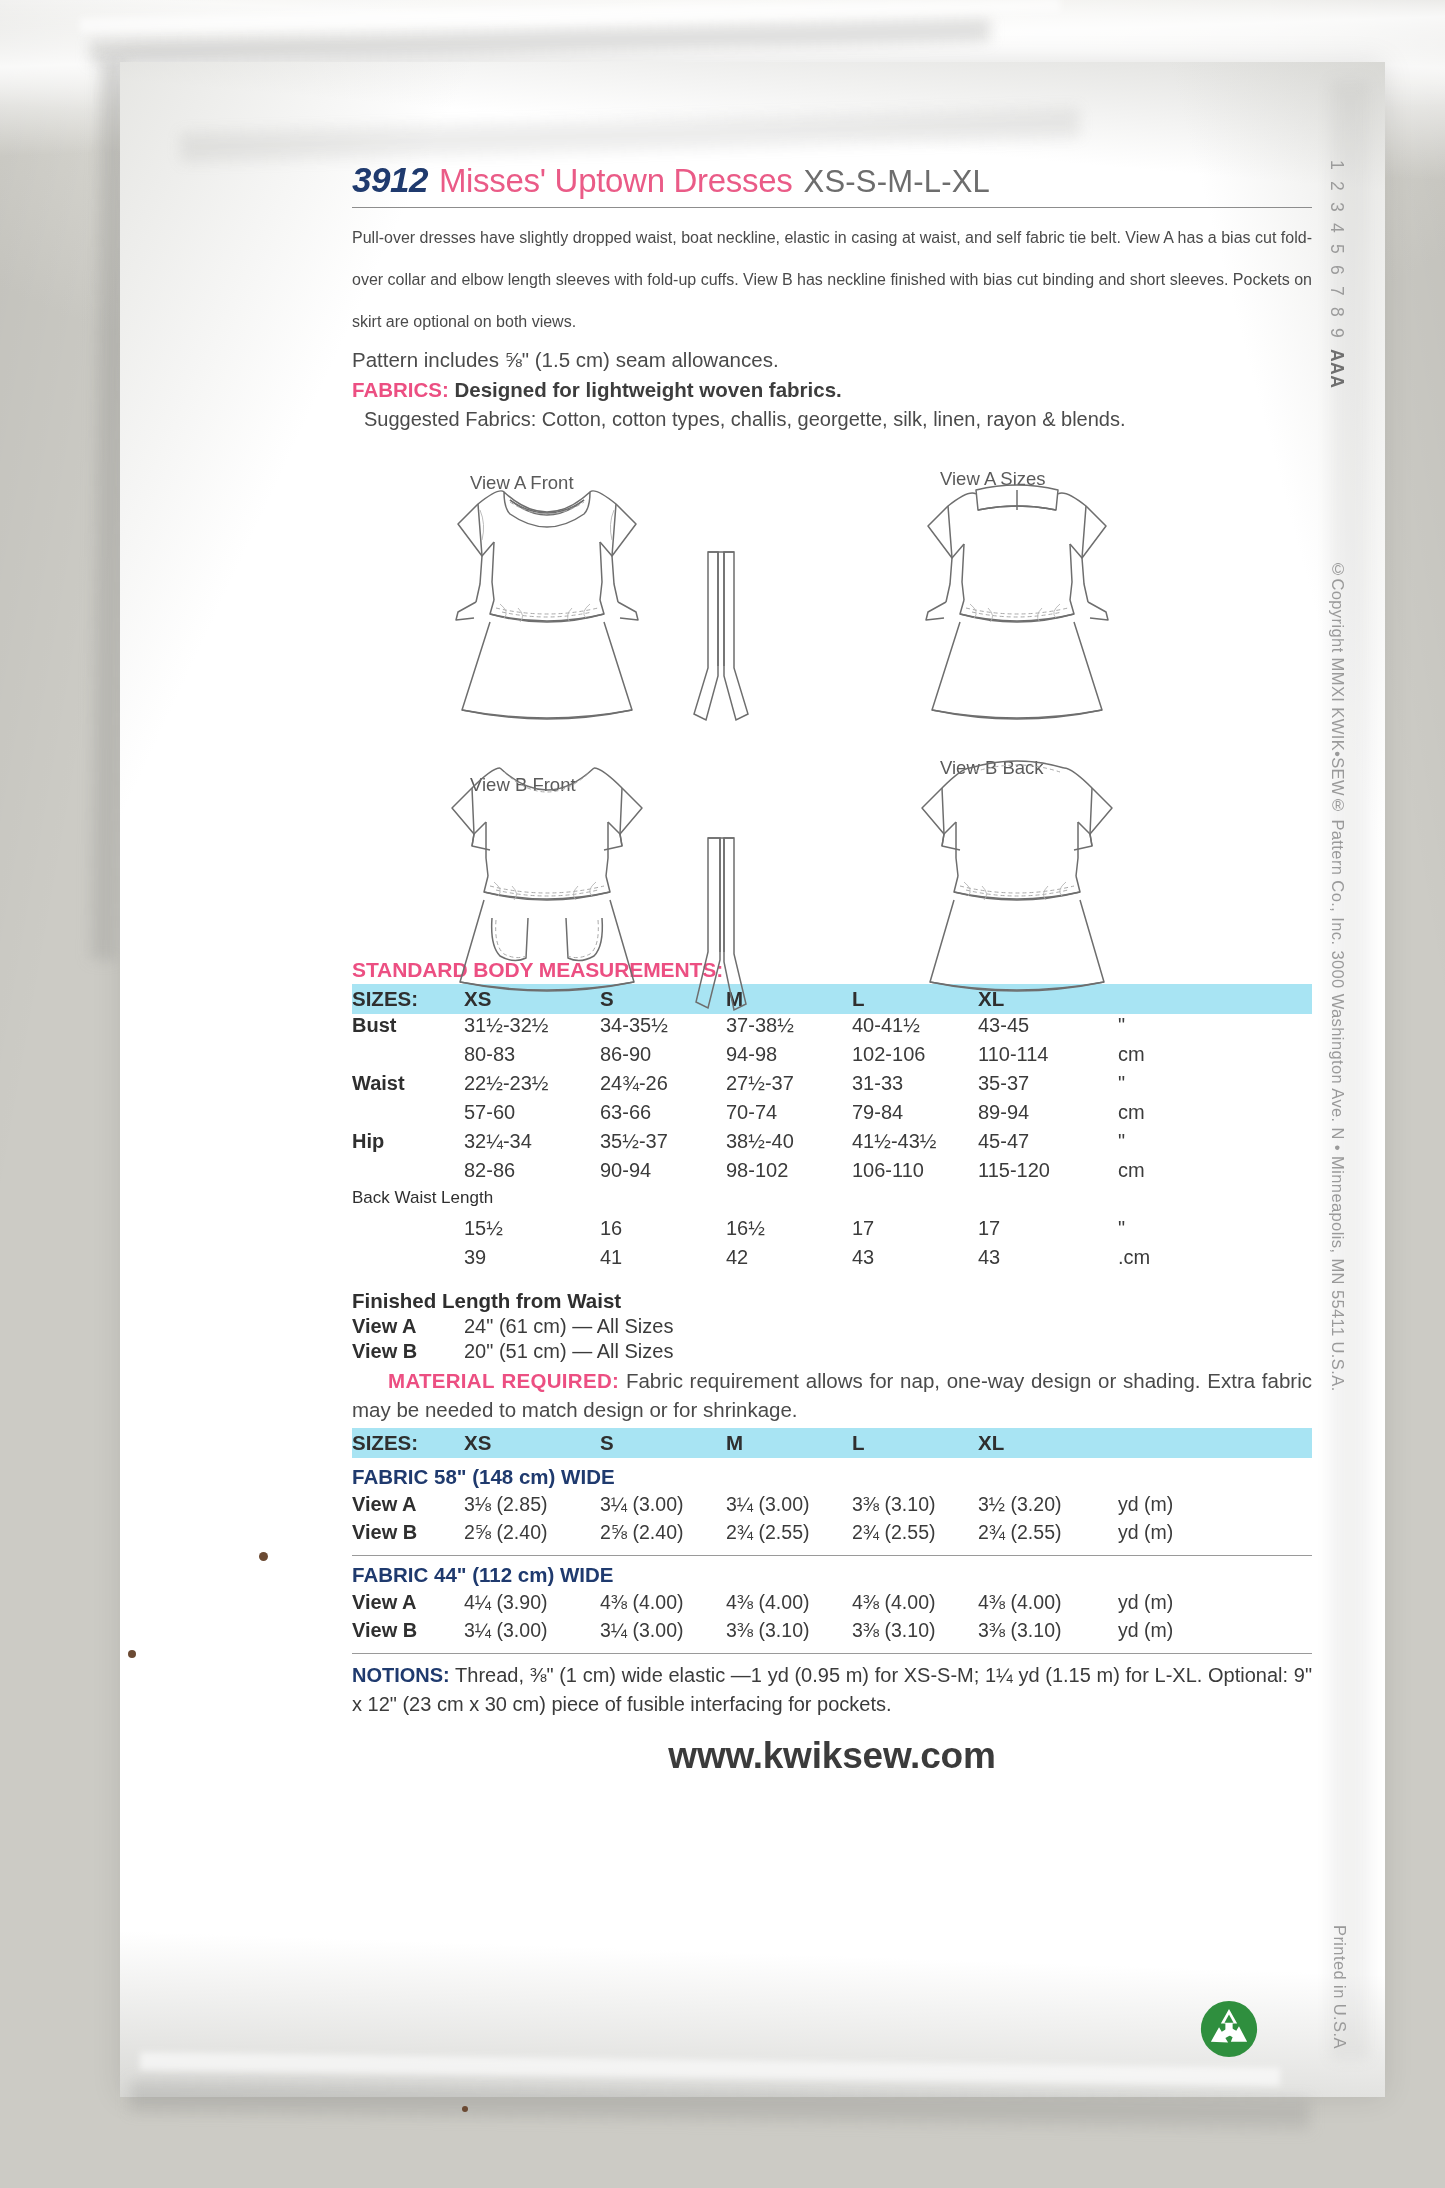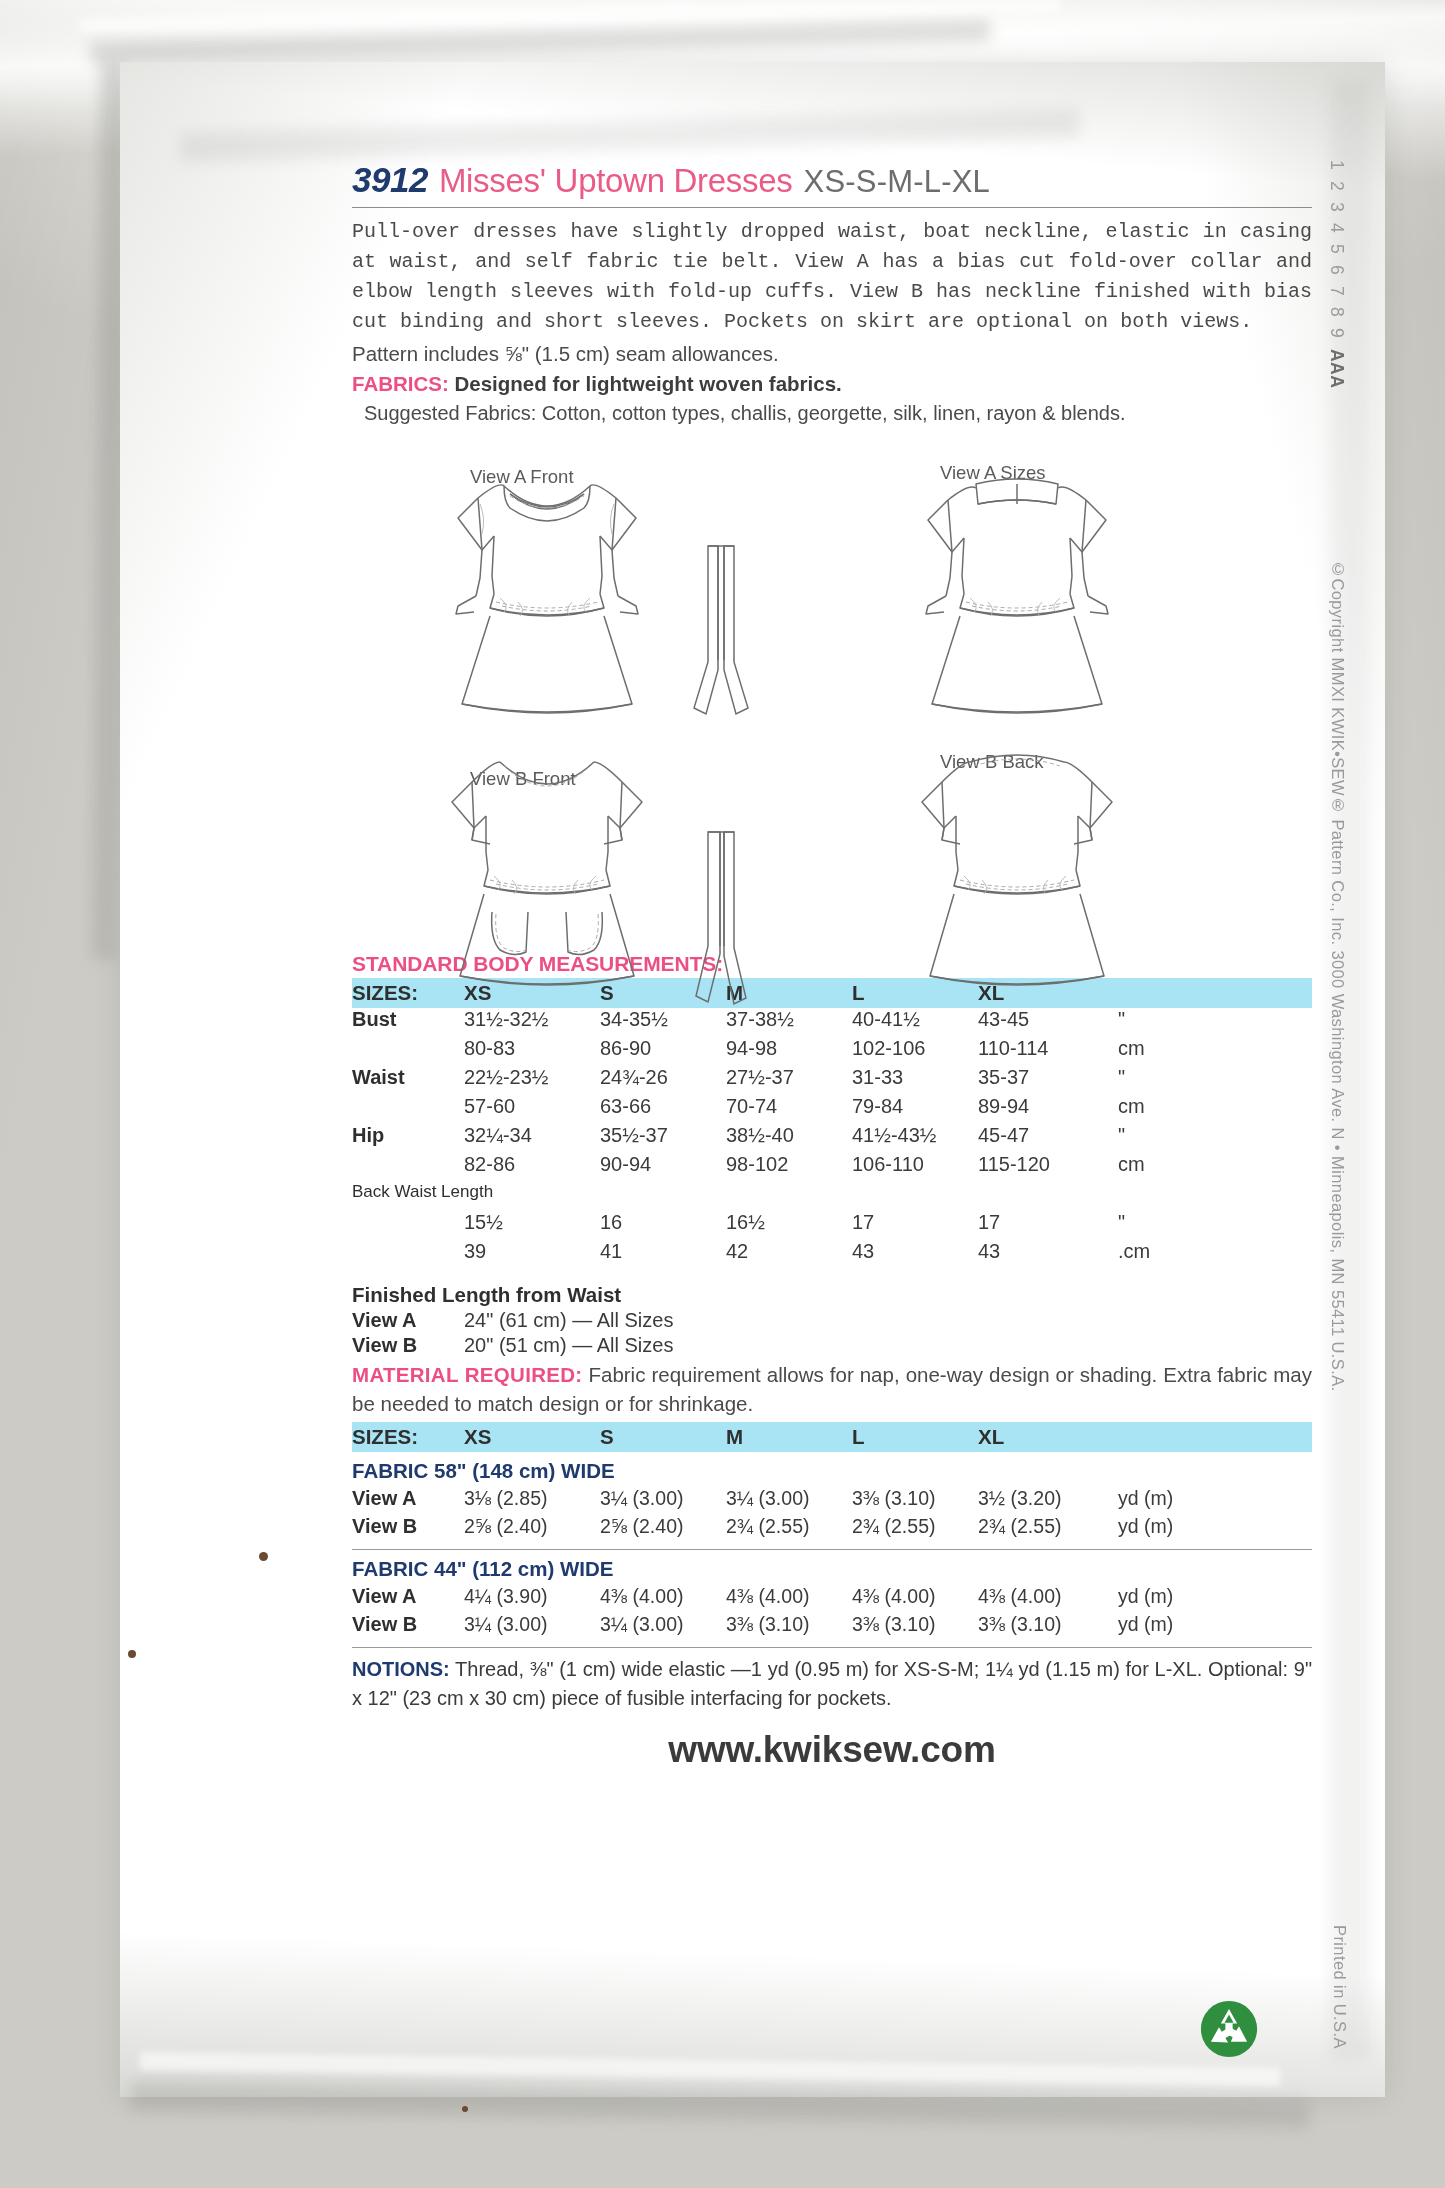--- a/index.html
+++ b/index.html
@@ -95,26 +95,25 @@
   }
   .title-rule {
     border-top: 1px solid #8d8d8d;
     margin-top: 7px;
     margin-bottom: 9px;
     width: 100%;
   }
 
   
   .desc {
-    font-size: 20px;
-    line-height: 30px;
+    font-size: 16px;
+    line-height: 42px;
     color: #4a4a4a;
     text-align: justify;
     text-justify: inter-word;
-    font-family: Liberation Mono, monospace;
   }
   .seam-line {
     font-size: 20.5px;
     line-height: 29px;
     color: #4a4a4a;
     margin-top: 2px;
   }
   .fabrics-line {
     font-size: 20.5px;
     line-height: 30px;
@@ -206,20 +205,21 @@
     font-size: 20.5px;
     line-height: 29px;
     color: #4a4a4a;
     text-align: justify;
     margin-top: 3px;
   }
   .material-label {
     color: #ec4f82;
     font-weight: bold;
     letter-spacing: 0.3px;
+    margin-left: 36px;
   }
 
   .fabric-head {
     font-size: 20.5px;
     font-weight: bold;
     color: #1f3a6e;
     margin-top: 7px;
     margin-bottom: 1px;
   }
   .ytable {

